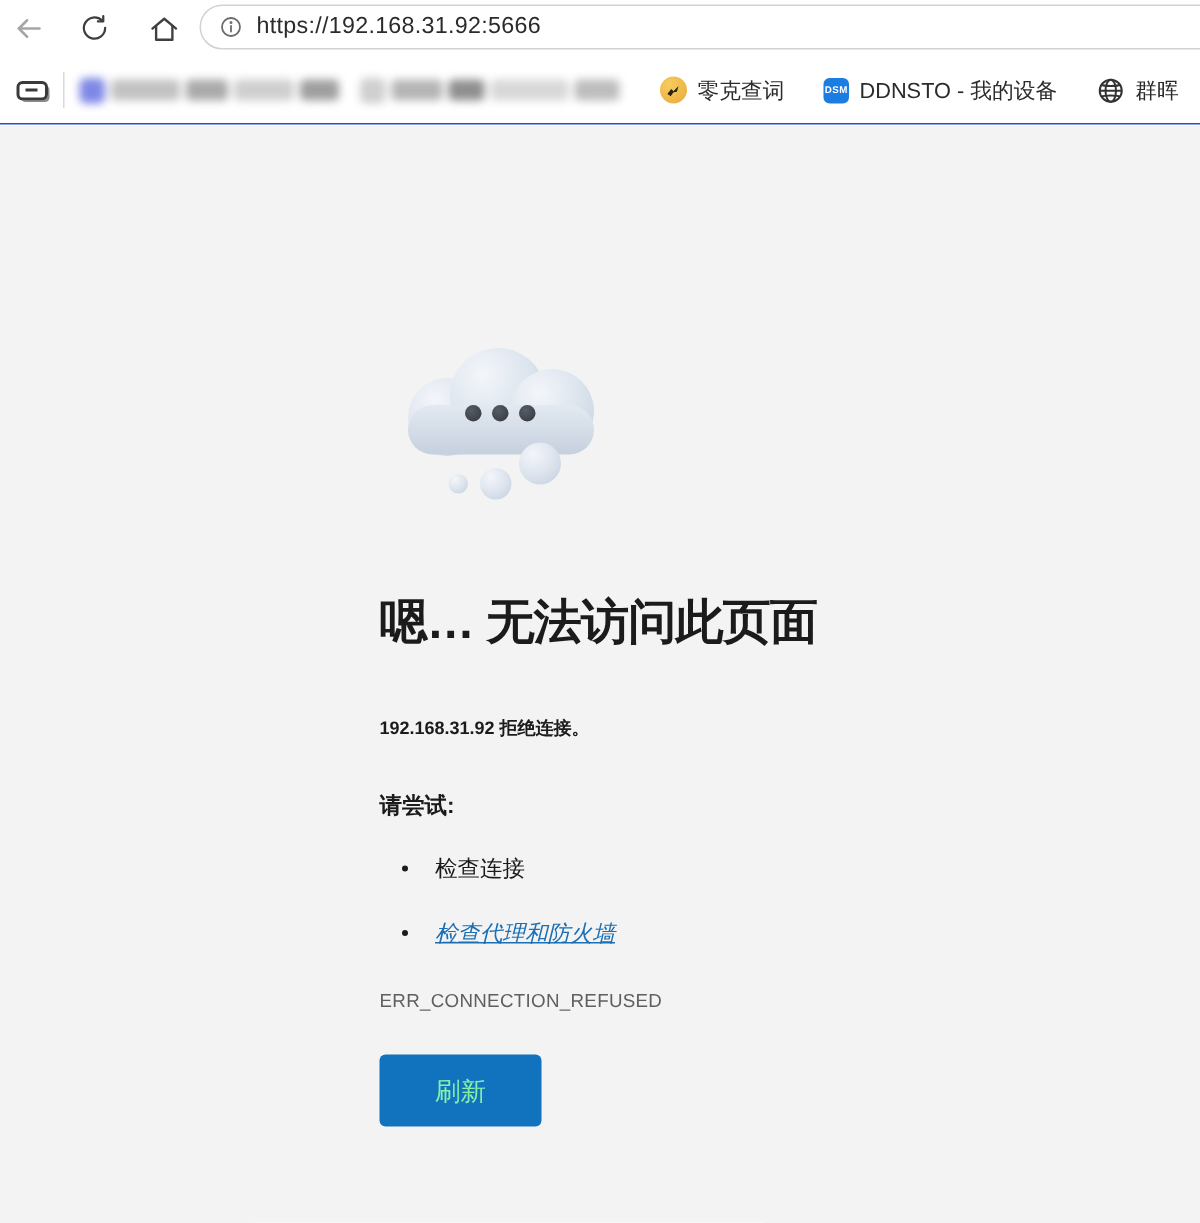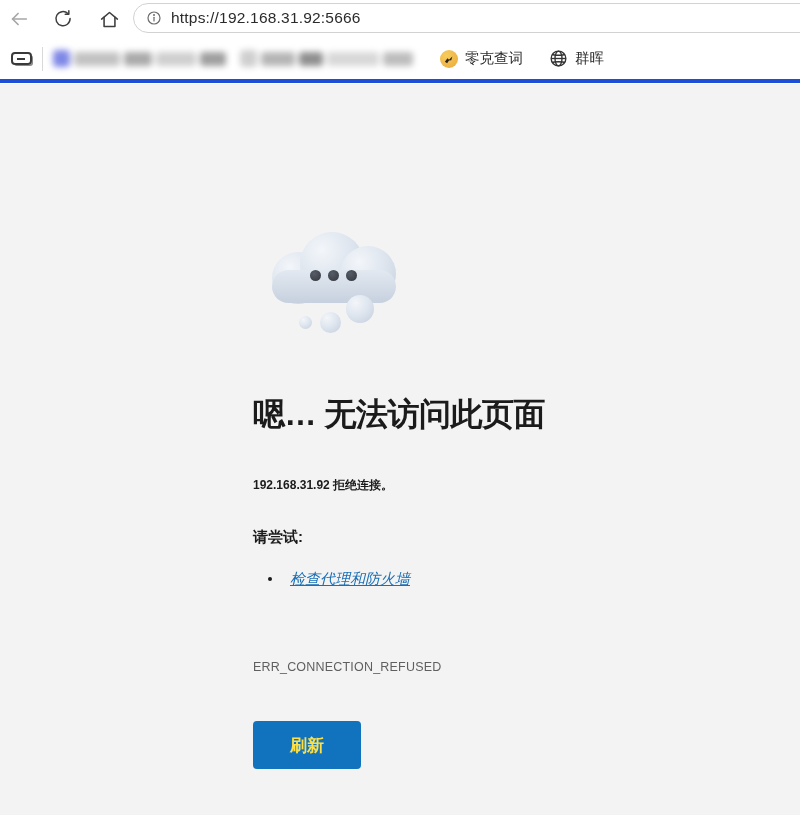--- a/index.html
+++ b/index.html
@@ -10,21 +10,21 @@
   
   .toolbar { position:absolute; top:0; left:0; width:800px; height:38px; background:#fff; }
   .tb-btn { position:absolute; top:4px; width:30px; height:30px; border:none; background:transparent; display:flex; align-items:center; justify-content:center; cursor:pointer; }
   .tb-back { left:4px; }
   .tb-refresh { left:48px; }
   .tb-home { left:94px; }
   .address-bar { position:absolute; left:133px; top:3px; width:700px; height:30px; background:#fff; border:1px solid #d2d2d2; border-radius:16px; display:flex; align-items:center; padding-left:12px; }
   .url-text { font-size:15.5px; color:#2b2b2b; margin-left:9px; letter-spacing:.2px; }
 
   
-  .bookmarks-bar { position:absolute; top:38px; left:0; width:800px; height:45px; background:#fff; border-bottom:4px solid #1d4ed8; display:flex; align-items:center; }
+  .bookmarks-bar { position:absolute; top:38px; left:0; width:800px; height:45px; background:#fff; border-bottom:1px solid #1d4ed8; display:flex; align-items:center; }
   .fav-panel { width:26px; height:26px; margin-left:8px; display:flex; align-items:center; justify-content:center; }
   .fav-panel .rect { width:21px; height:13px; border:2px solid #3a3a3a; border-radius:4px; box-shadow:2px 2px 0 -1px #8a8a8a; display:flex; align-items:center; justify-content:center; }
   .fav-panel .rect i { display:block; width:8px; height:2px; background:#3a3a3a; }
   .bm-divider { width:1px; height:24px; background:#d9d9d9; margin:0 10px 0 8px; }
   .redacted-group { display:flex; align-items:center; gap:4px; filter:blur(3px); margin-right:14px; }
   .blob { height:14px; border-radius:3px; }
   .blob-icon { width:17px; height:17px; border-radius:4px; }
   .bookmark { display:flex; align-items:center; gap:7px; margin:0 13px; cursor:pointer; }
   .bookmark .label { font-size:14.5px; color:#2b2b2b; white-space:nowrap; }
   .fav-yellow { width:18px; height:18px; border-radius:50%; background:radial-gradient(circle at 35% 30%, #f6cc5e, #eaa93a); display:flex; align-items:center; justify-content:center; }
@@ -48,21 +48,21 @@
 
   .content { position:absolute; left:253px; top:0; width:500px; }
   .err-title { position:absolute; top:309px; font-size:32px; font-weight:700; color:#1b1b1b; white-space:nowrap; letter-spacing:-.5px; }
   .err-subtitle { position:absolute; top:393px; font-size:12px; font-weight:700; color:#1b1b1b; white-space:nowrap; }
   .err-tries { position:absolute; top:444px; font-size:15px; font-weight:700; color:#1b1b1b; }
   .err-list { position:absolute; top:486px; list-style:none; }
   .err-list li { position:relative; padding-left:37px; font-size:15px; color:#1b1b1b; margin-bottom:24px; }
   .err-list li::before { content:""; position:absolute; left:15px; top:7px; width:4px; height:4px; border-radius:50%; background:#1b1b1b; }
   .err-list a { color:#1b6fb5; text-decoration:underline; cursor:pointer;font-style:italic; }
   .err-code { position:absolute; top:576px; font-size:12.5px; color:#5f5f5f; letter-spacing:.2px; }
-  .refresh-btn { position:absolute; top:637px; left:0; width:108px; height:48px; background:#1173bd; border:none; border-radius:4px; color:#fde047; font-size:17px; font-weight:700; cursor:pointer; font-family:inherit; }
+  .refresh-btn { position:absolute; top:619px; left:0; width:108px; height:48px; background:#1173bd; border:none; border-radius:4px; color:#86efac; font-size:17px; font-weight:400; cursor:pointer; font-family:inherit; }
 
   svg { display:block; }
 </style>
 </head>
 <body>
 
 <div class="screen">
 
   <div class="toolbar">
     <button class="tb-btn tb-back">
@@ -127,20 +127,24 @@
 
     <div class="bookmark">
       <span class="fav-yellow">
         <svg width="12" height="12" viewBox="0 0 16 16">
           <path d="M2.5 11.5 6 7l2 2 4.5-4.5-1.5 5-3 .5-2.5 3.5-1.5-1z" fill="#2a2119"></path>
         </svg>
       </span>
       <span class="label">零克查词</span>
     </div>
 
+    <div class="bookmark">
+      <span class="fav-dsm">DSM</span>
+      <span class="label">DDNSTO - 我的设备</span>
+    </div>
 
     <div class="bookmark">
       <span>
         <svg width="19" height="19" viewBox="0 0 24 24" fill="none" stroke="#333" stroke-width="1.7">
           <circle cx="12" cy="12" r="9.3"></circle>
           <ellipse cx="12" cy="12" rx="4.4" ry="9.3"></ellipse>
           <line x1="2.7" y1="12" x2="21.3" y2="12"></line>
           <path d="M4 6.8c2.2 1.5 13.8 1.5 16 0M4 17.2c2.2-1.5 13.8-1.5 16 0"></path>
         </svg>
       </span>
@@ -164,20 +168,23 @@
       <span class="bubble bub-md"></span>
       <span class="bubble bub-sm"></span>
     </div>
 
     <div class="content">
       <h1 class="err-title">嗯… 无法访问此页面</h1>
       <p class="err-subtitle">192.168.31.92 拒绝连接。</p>
       <p class="err-tries">请尝试:</p>
       <ul class="err-list">
         <li>
+          <span>检查连接</span>
+        </li>
+        <li>
           <a>检查代理和防火墙</a>
         </li>
       </ul>
       <div class="err-code">ERR_CONNECTION_REFUSED</div>
       <button class="refresh-btn">刷新</button>
     </div>
 
   </div>
 </div>
 

